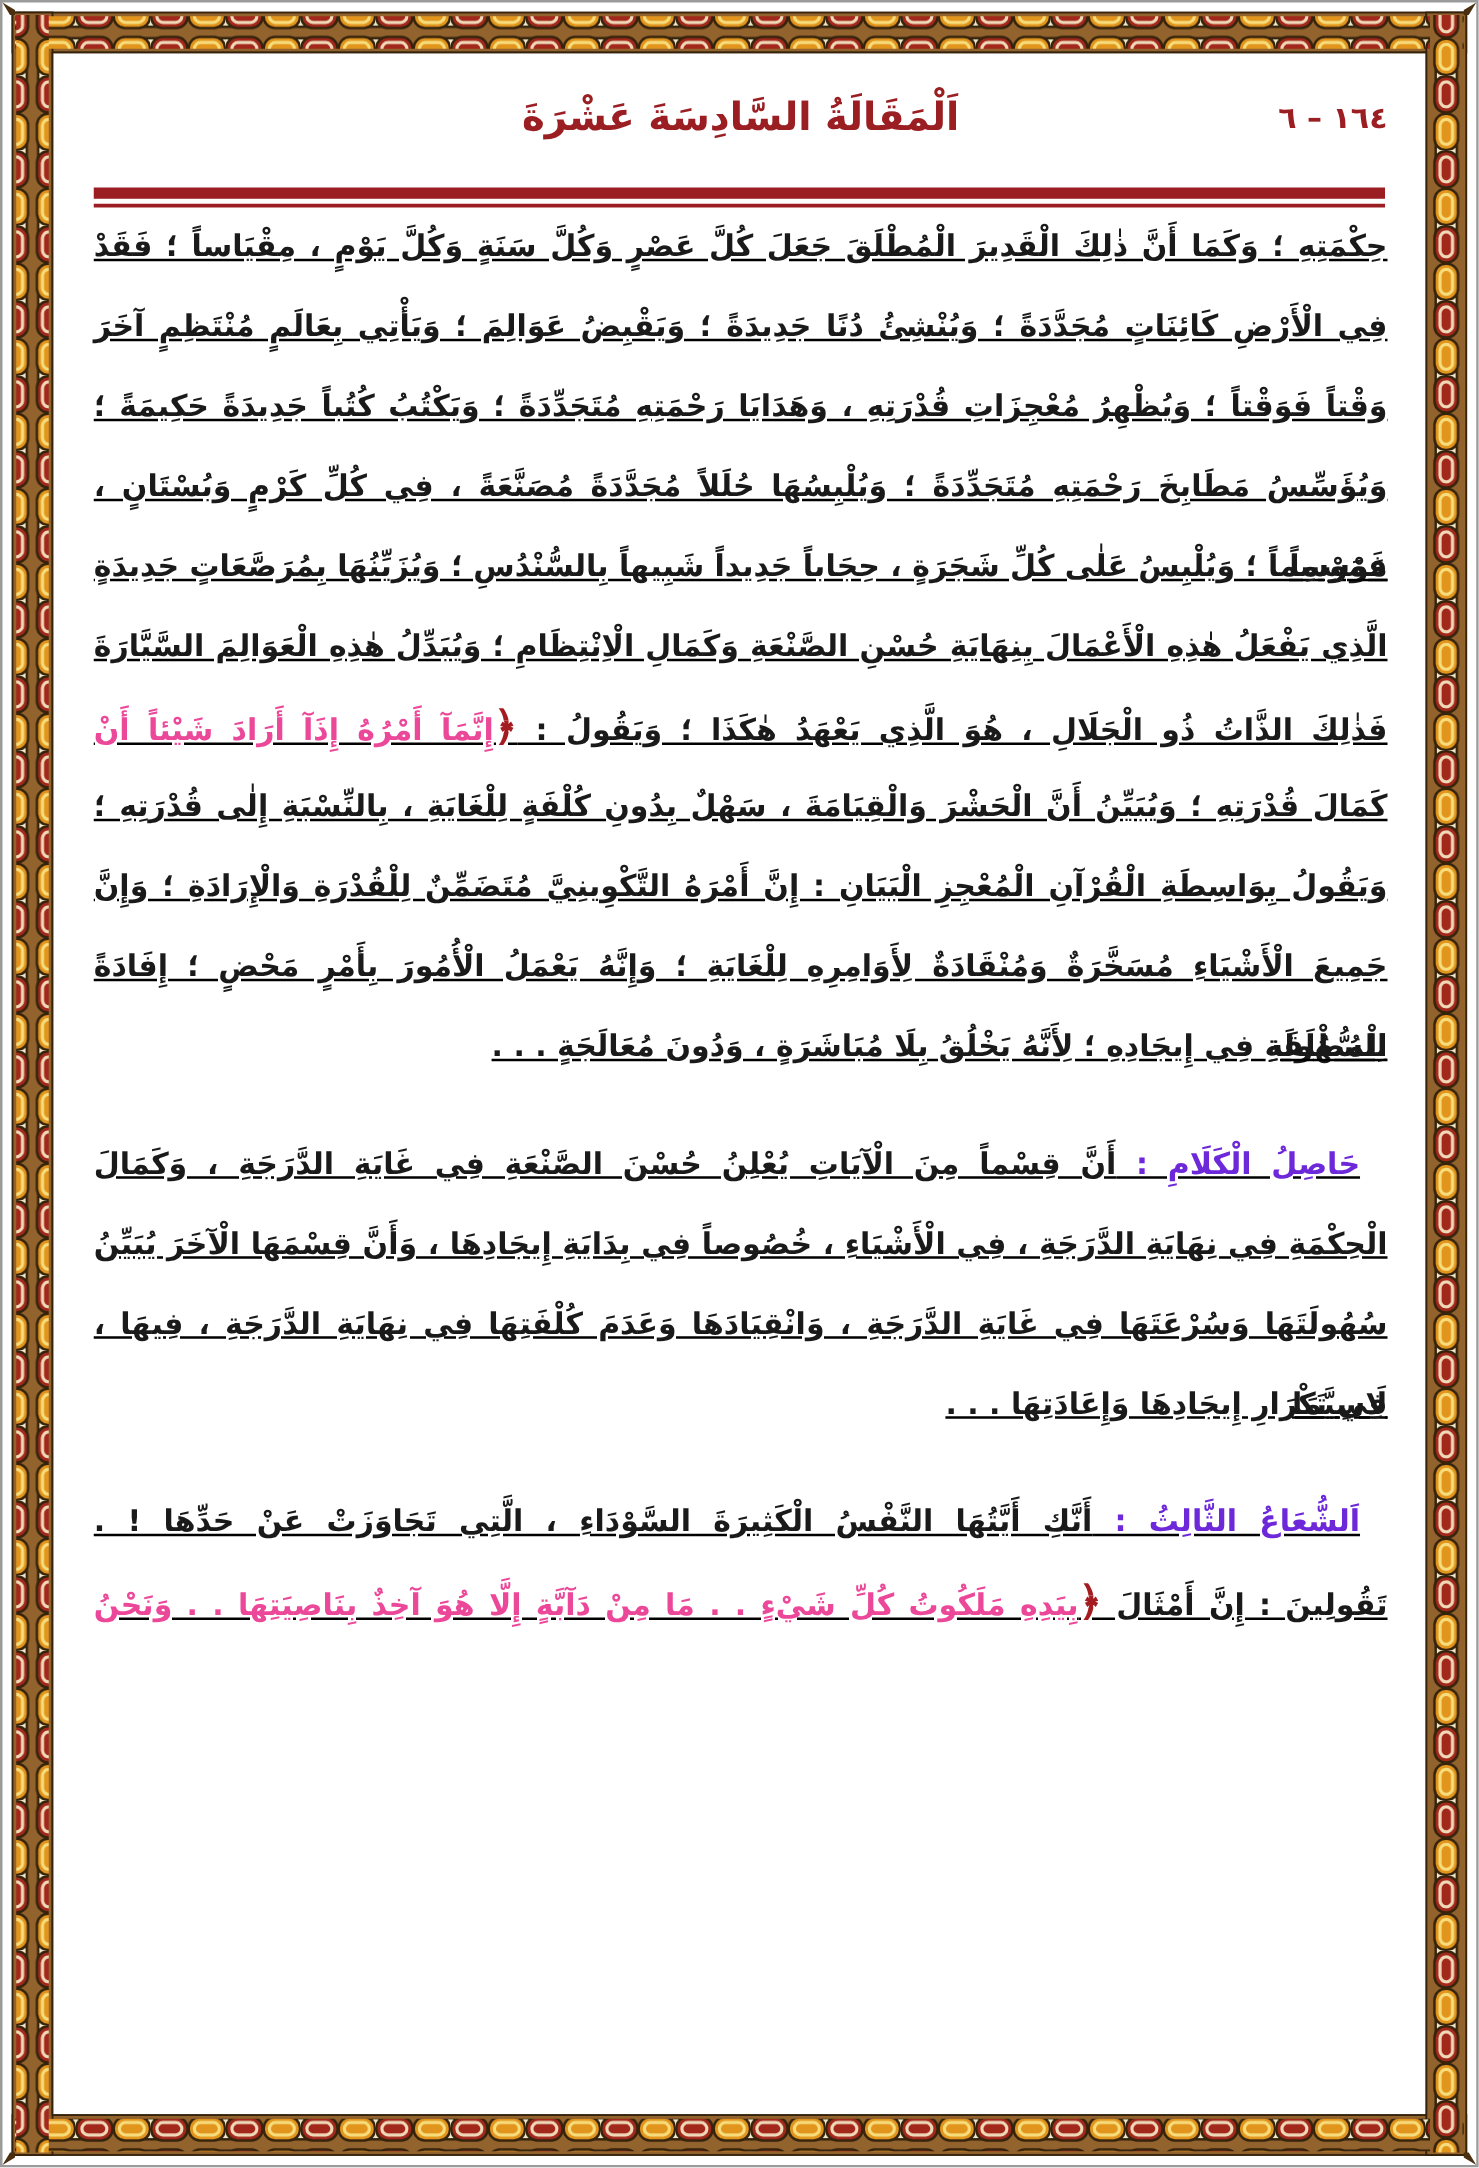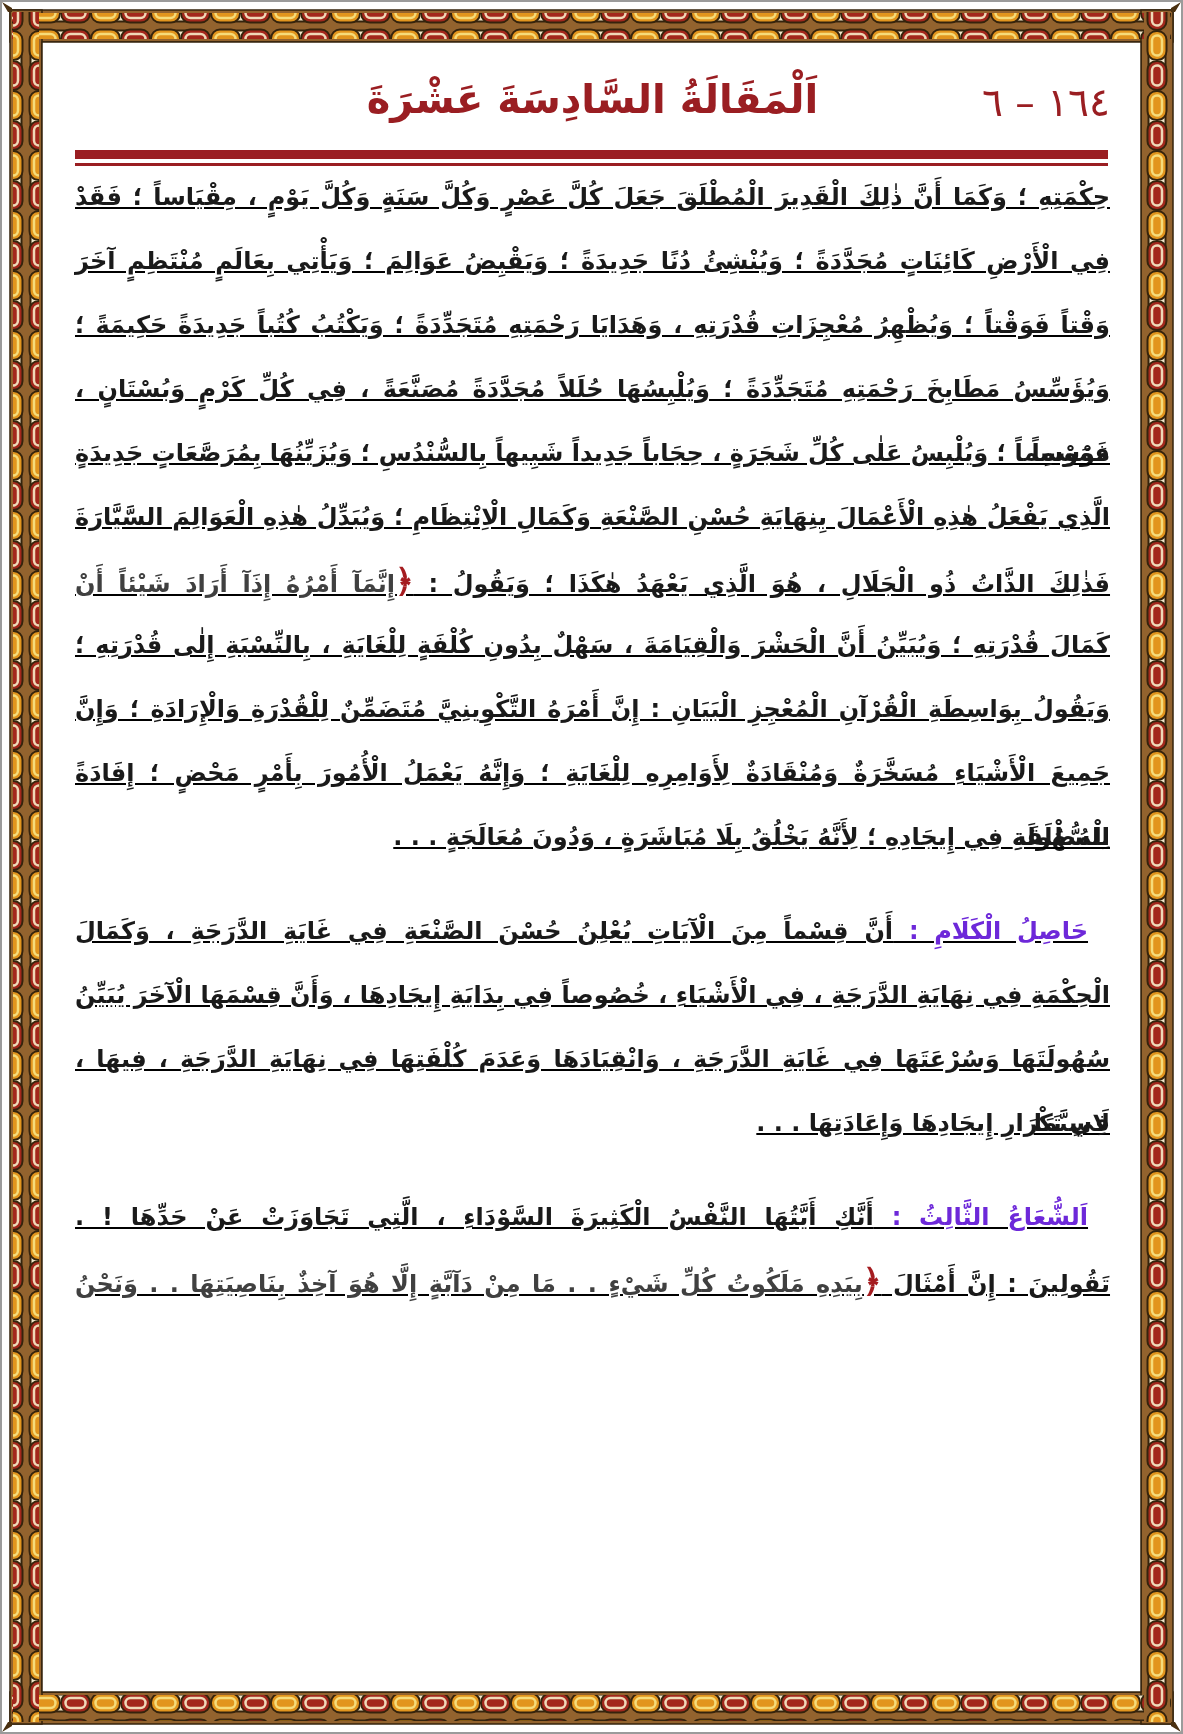--- a/index.html
+++ b/index.html
@@ -5,42 +5,42 @@
   html,body{margin:0;padding:0;}
   body{
     width:1183px;height:1734px;position:relative;background:#ffffff;
     font-family:"DejaVu Sans",sans-serif;overflow:hidden;
   }
   .frame-svg{position:absolute;top:0;left:0;z-index:1;}
 
   
   .hdr{position:absolute;top:70px;left:75px;width:1035px;height:72px;}
   .page-num{
-    position:absolute;right:0;top:10px;color:#9a1e22;font-size:39px;font-weight:normal;
+    position:absolute;right:0;top:10px;color:#9a1e22;font-size:24px;font-weight:bold;
     direction:rtl;letter-spacing:2px;
   }
   .title{
-    text-align:center;color:#9a1e22;font-size:40px;font-weight:bold;padding-top:6px;direction:rtl;
+    text-align:center;color:#9a1e22;font-size:31px;font-weight:bold;padding-top:6px;direction:rtl;
   }
   .rule{position:absolute;left:75px;width:1033px;background:#9a1e22;}
   .rule-thick{top:150px;height:9px;}
   .rule-thin{top:163px;height:3px;}
 
   
   .text-flow{
     position:absolute;top:165px;right:73px;width:1035px;direction:rtl;z-index:3;text-decoration:underline;
   }
   .line{
     height:64px;line-height:64px;font-size:24px;font-weight:bold;color:#1a1a1a;
     text-align:justify;text-align-last:justify;
   }
   .line.noj{text-align-last:right;}
   .line.gap{margin-top:30px;}
   .line.ind{padding-right:22px;}
-  .seg-blue{color:#404040;}
+  .seg-blue{color:#ec4899;}
   .seg-head{color:#6d28d9;}
   .seg-orn{color:#a51c20;font-size:32px;}
 </style>
 </head>
 <body>
 
 <svg class="frame-svg" width="1183" height="1734" viewBox="0 0 1183 1734" aria-hidden="true">
   <defs>
     <pattern id="chH" width="60" height="26" patternUnits="userSpaceOnUse">
       <rect width="60" height="26" fill="#93632e"></rect>

